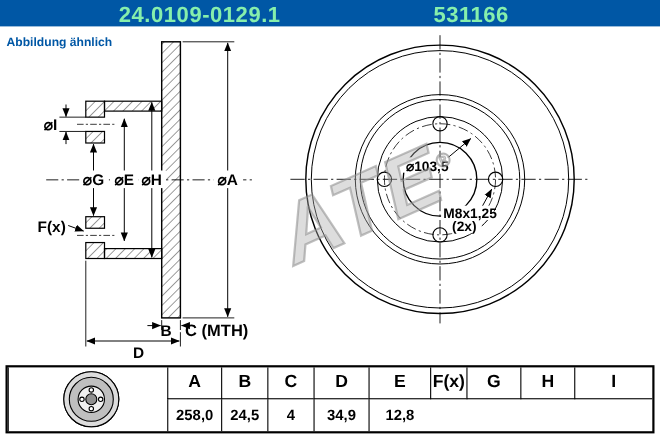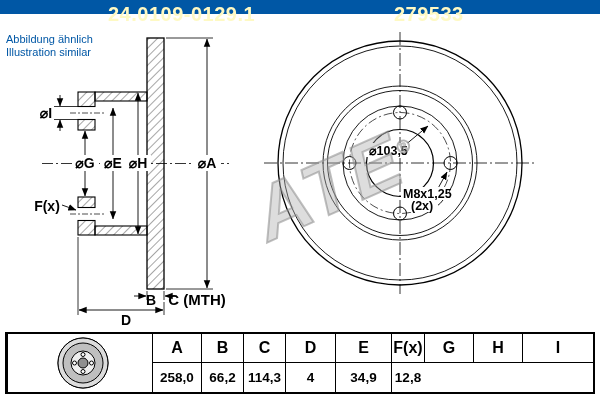--- a/index.html
+++ b/index.html
@@ -2,28 +2,28 @@
 <html><head>
 <meta charset="utf-8">
 <style>
   * { margin:0; padding:0; box-sizing:border-box; }
   html,body { width:600px; height:400px; }
   body {
     position:relative; background:#fff; overflow:hidden;
     font-family:"Liberation Sans", sans-serif;
   }
   .header {
-    position:absolute; left:0; top:0; width:600px; height:14px;
-    background:#0057A5; color:#fef9c3;
+    position:absolute; left:0; top:0; width:600px; height:24px;
+    background:#0057A5; color:#86efac;
   }
   .header .pn { position:absolute; left:108px; top:3px; font-size:20px; font-weight:bold; letter-spacing:0.5px; }
   .header .ref { position:absolute; left:394px; top:3px; font-size:20px; font-weight:bold; letter-spacing:0.5px; }
   .note {
     position:absolute; left:6px; top:33px; color:#0057A5;
-    font-size:11px; font-weight:normal; line-height:13px;
+    font-size:11px; font-weight:bold; line-height:13px;
   }
   .drawing-svg { position:absolute; left:0; top:0; }
   .watermark {
     position:absolute; left:240px; top:178px; width:240px;
     transform:rotate(-24deg); transform-origin:left top;
     font-size:76px; font-weight:bold; font-style:italic; letter-spacing:3px;
     color:rgba(170,170,170,0.40);
     -webkit-text-stroke:2px rgba(140,140,140,0.55);
     pointer-events:none; user-select:none;
   }
@@ -41,26 +41,25 @@
   }
   .icon-cell { grid-row:1 / 3; border-left:none; justify-content:flex-start; padding-left:8px; }
   .hdr { font-size:16px; font-weight:bold; border-bottom:1.5px solid #000; }
   .val { font-size:13.5px; font-weight:bold; }
 </style>
 </head>
 <body>
 
 <div class="header">
   <span class="pn">24.0109-0129.1</span>
-  <span class="ref">279533</span>
+  <span class="ref">531166</span>
 </div>
 
 <div class="note">
   <div>Abbildung ähnlich</div>
-  <div>Illustration similar</div>
 </div>
 
 <svg class="drawing-svg" width="600" height="400" viewBox="0 0 600 400">
   <defs>
     <pattern id="hatch" width="6" height="6" patternUnits="userSpaceOnUse" patternTransform="rotate(45)">
       <line x1="0" y1="0" x2="0" y2="6" stroke="#000" stroke-width="0.7"></line>
     </pattern>
     <marker id="ah" viewBox="0 0 10 10" refX="9.5" refY="5" markerWidth="9" markerHeight="9" orient="auto-start-reverse">
       <path d="M0,1 L10,5 L0,9 z" fill="#000"></path>
     </marker>
@@ -175,18 +174,17 @@
   <div class="hdr">B</div>
   <div class="hdr">C</div>
   <div class="hdr">D</div>
   <div class="hdr">E</div>
   <div class="hdr">F(x)</div>
   <div class="hdr">G</div>
   <div class="hdr">H</div>
   <div class="hdr">I</div>
 
   <div class="val">258,0</div>
-  <div class="val">66,2</div>
-  <div class="val">114,3</div>
+  <div class="val">24,5</div>
   <div class="val">4</div>
   <div class="val">34,9</div>
   <div class="val">12,8</div>
 </div>
 
 </body></html>

